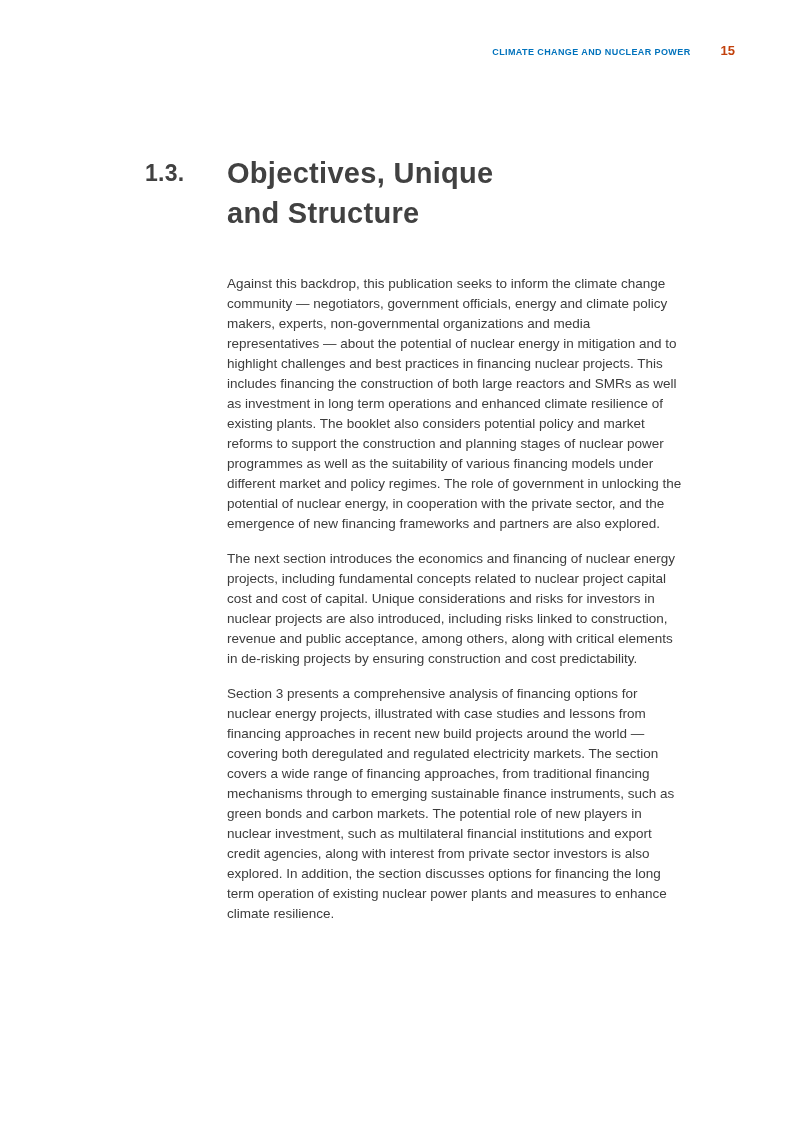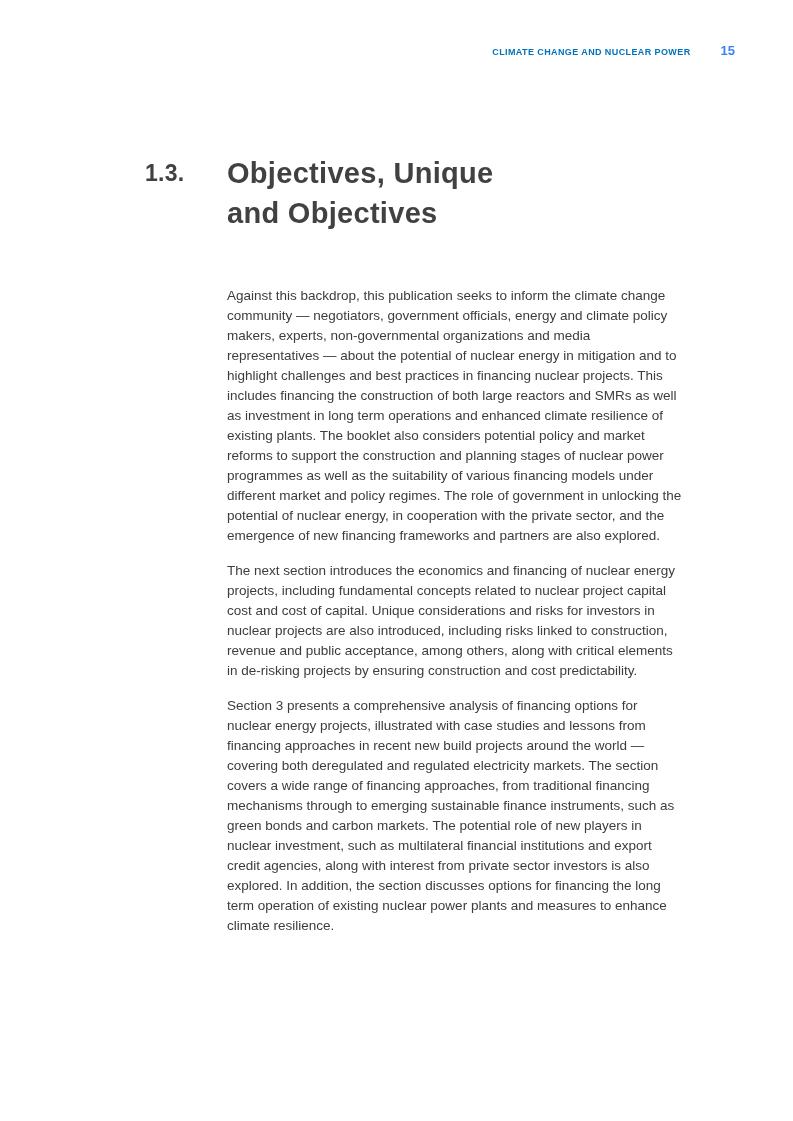--- a/index.html
+++ b/index.html
@@ -29,21 +29,21 @@
   .running-title {
     font-size: 9px;
     font-weight: bold;
     letter-spacing: 0.4px;
     color: #0072bc;
     text-transform: uppercase;
   }
   .page-number {
     font-size: 13px;
     font-weight: bold;
-    color: #3b82f6;
+    color: #c2410c;
   }
   
   .heading-row {
     position: absolute;
     top: 153px;
     left: 145px;
     display: flex;
     align-items: flex-start;
   }
   .section-number {
@@ -62,21 +62,20 @@
     letter-spacing: 0.3px;
     line-height: 40px;
   }
   .section-title .title-line { display: block; }
   
   .body-text {
     position: absolute;
     top: 274px;
     left: 227px;
     width: 458px;
-    margin-top: 12px;
   }
   .body-text p {
     font-size: 13.5px;
     line-height: 20px;
     color: #3c3c3c;
     text-align: left;
     margin-bottom: 15px;
   }
   .body-text p:last-child { margin-bottom: 0; }
 </style>
@@ -87,21 +86,21 @@
 
   <header class="running-header">
     <span class="running-title">CLIMATE CHANGE AND NUCLEAR POWER</span>
     <span class="page-number">15</span>
   </header>
 
   <div class="heading-row">
     <span class="section-number">1.3.</span>
     <h1 class="section-title">
       <span class="title-line">Objectives, Unique</span>
-      <span class="title-line">and Objectives</span>
+      <span class="title-line">and Structure</span>
     </h1>
   </div>
 
   <main class="body-text">
     <p>Against this backdrop, this publication seeks to inform the climate change community — negotiators, government officials, energy and climate policy makers, experts, non-governmental organizations and media representatives — about the potential of nuclear energy in mitigation and to highlight challenges and best practices in financing nuclear projects. This includes financing the construction of both large reactors and SMRs as well as investment in long term operations and enhanced climate resilience of existing plants. The booklet also considers potential policy and market reforms to support the construction and planning stages of nuclear power programmes as well as the suitability of various financing models under different market and policy regimes. The role of government in unlocking the potential of nuclear energy, in cooperation with the private sector, and the emergence of new financing frameworks and partners are also explored.</p>
     <p>The next section introduces the economics and financing of nuclear energy projects, including fundamental concepts related to nuclear project capital cost and cost of capital. Unique considerations and risks for investors in nuclear projects are also introduced, including risks linked to construction, revenue and public acceptance, among others, along with critical elements in de-risking projects by ensuring construction and cost predictability.</p>
     <p>Section 3 presents a comprehensive analysis of financing options for nuclear energy projects, illustrated with case studies and lessons from financing approaches in recent new build projects around the world — covering both deregulated and regulated electricity markets. The section covers a wide range of financing approaches, from traditional financing mechanisms through to emerging sustainable finance instruments, such as green bonds and carbon markets. The potential role of new players in nuclear investment, such as multilateral financial institutions and export credit agencies, along with interest from private sector investors is also explored. In addition, the section discusses options for financing the long term operation of existing nuclear power plants and measures to enhance climate resilience.</p>
   </main>
 
 </div>

